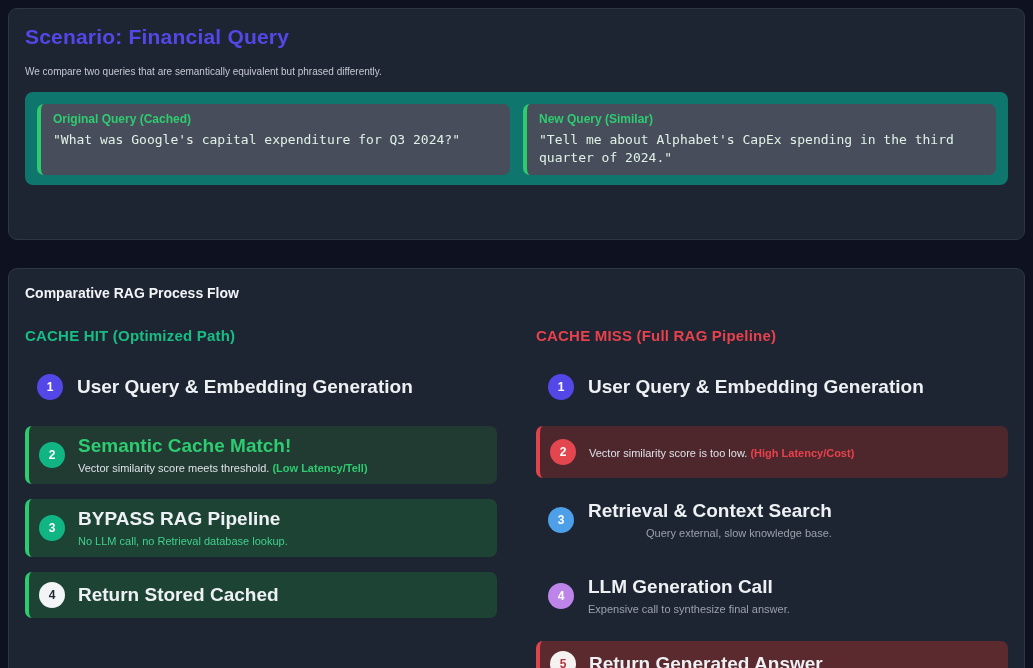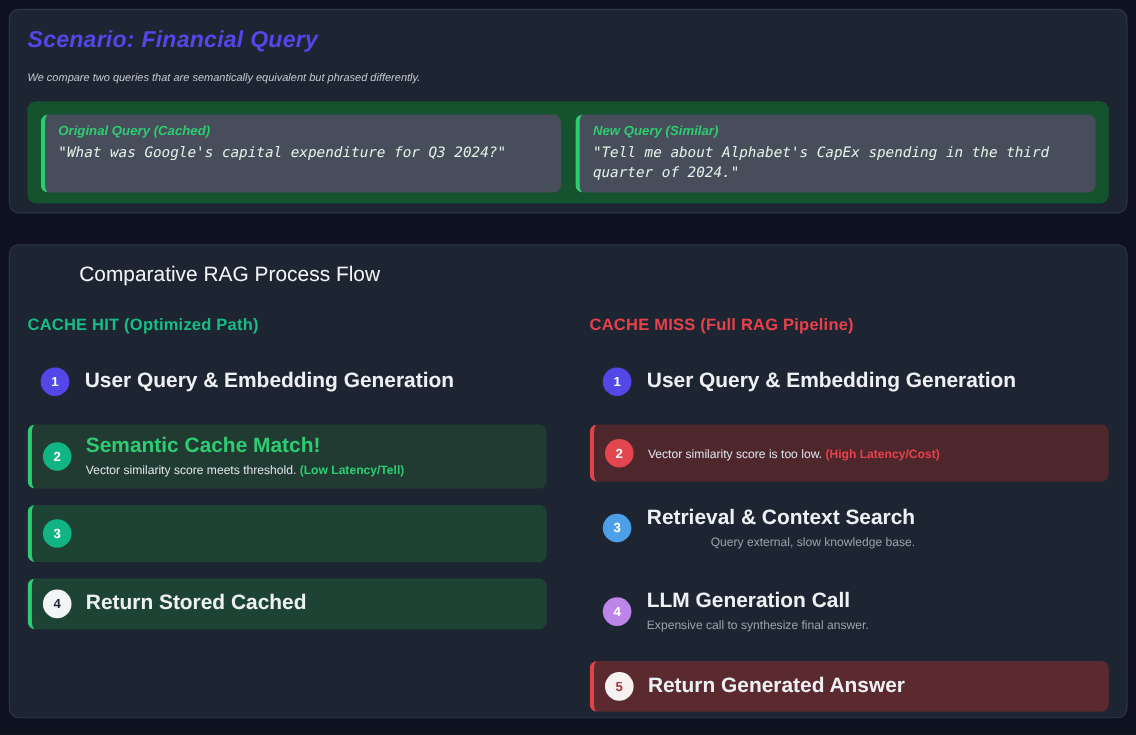--- a/index.html
+++ b/index.html
@@ -9,37 +9,37 @@
     font-family: "Liberation Sans", sans-serif;
     color: #eef1f4;
   }
   .panel {
     background: var(--panel-bg, #1e2532);
     border: 1px solid var(--panel-border, #2c3647);
     border-radius: 9px;
     margin: 0 8px;
     padding: 16px;
   }
-  .scenario-panel { margin-top: 8px; height: 186px; font-style: italic; }
+  .scenario-panel { margin-top: 8px; height: 232px; }
   .flow-panel { margin-top: 28px; height: 431px; }
 
   .scenario-title {
     font-size: 21px;
     font-weight: bold;
     color: var(--accent-indigo, #5347e8);
     letter-spacing: .2px;
   }
   .scenario-desc {
     margin-top: 17px;
     font-size: 10px;
     color: #c3c8d2;
   }
   .query-container {
     margin-top: 15px;
-    background: #14532d;
+    background: #0f766e;
     border-radius: 8px;
     padding: 12px;
     display: grid;
     grid-template-columns: 1fr 1fr;
     gap: 13px;
     height: 93px;
   }
   .query-card {
     background: #474d5a;
     border-left: 4px solid var(--accent-green, #2ecc71);
@@ -52,21 +52,21 @@
     color: var(--accent-green, #2ecc71);
     margin-bottom: 5px;
   }
   .query-text {
     font-family: "DejaVu Sans Mono", monospace;
     font-size: 13px;
     line-height: 1.4;
     color: #e0f2e7;
   }
 
-  .flow-title { font-size: 19px; font-weight: normal; color: #f2f4f7; margin-left: 47px; }
+  .flow-title { font-size: 14px; font-weight: bold; color: #f2f4f7; }
   .flow-columns {
     margin-top: 26px;
     display: grid;
     grid-template-columns: 1fr 1fr;
     gap: 39px;
   }
   .col-header { font-size: 15px; font-weight: bold; letter-spacing: .2px; }
   .col-header.hit  { color: var(--hit-header, #18bd84); }
   .col-header.miss { color: var(--miss-header, #e8414c); }
 
@@ -155,20 +155,24 @@
           <div class="step-title t-green">Semantic Cache Match!</div>
           <div class="step-sub sub-light">
             <span>Vector similarity score meets threshold.</span>
             <span class="hl-green">(Low Latency/Tell)</span>
           </div>
         </div>
       </div>
 
       <div class="step-card green-card-b card-gap">
         <span class="badge b-emerald">3</span>
+        <div>
+          <div class="step-title">BYPASS RAG Pipeline</div>
+          <div class="step-sub sub-green">No LLM call, no Retrieval database lookup.</div>
+        </div>
       </div>
 
       <div class="step-card green-card-b card-gap single">
         <span class="badge b-white-dark">4</span>
         <div class="step-title">Return Stored Cached</div>
       </div>
     </div>
 
     <div class="col">
       <h3 class="col-header miss">CACHE MISS (Full RAG Pipeline)</h3>

